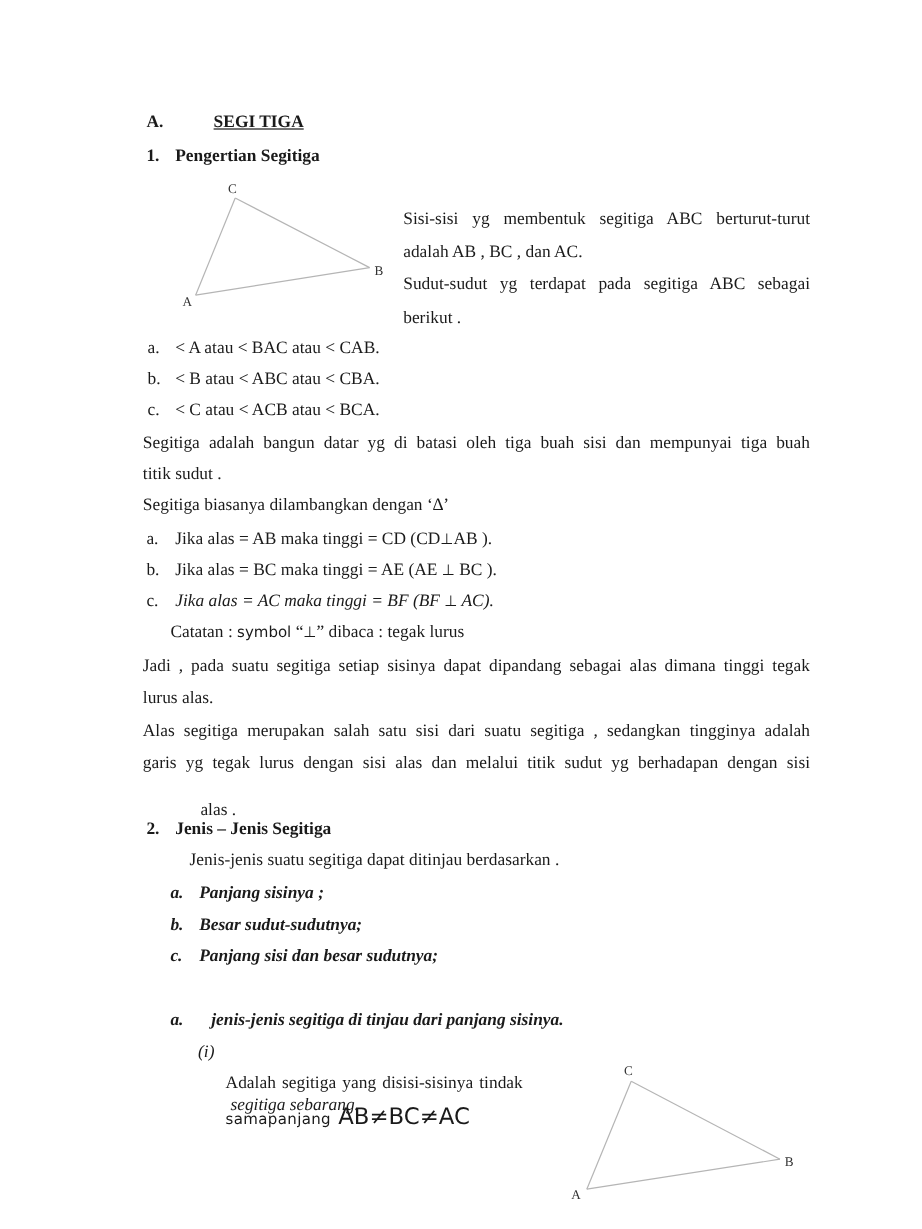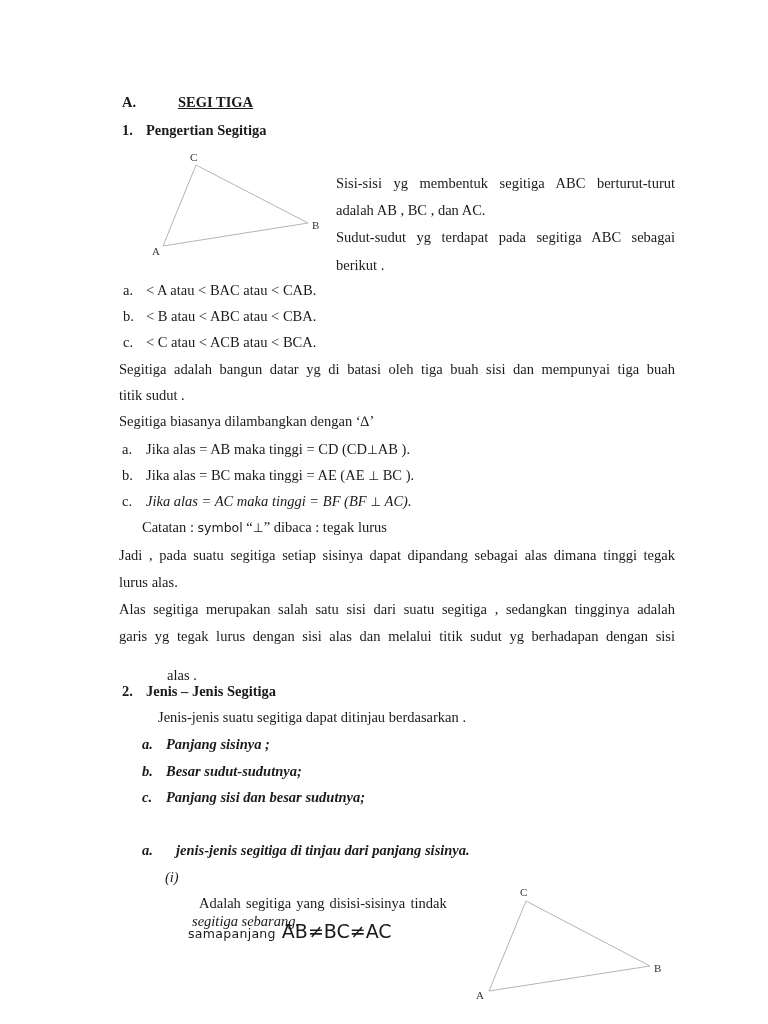--- a/index.html
+++ b/index.html
@@ -89,21 +89,21 @@
   <div class="abs bold ital" style="left:142px; top:790px;">c.</div>
   <div class="abs bold ital" style="left:166px; top:790px;">Panjang sisi dan besar sudutnya;</div>
 </div>
 
 <div class="abs bold ital" style="left:142px; top:843px;">a.</div>
 <div class="abs bold ital" style="left:176px; top:843px;">jenis-jenis segitiga di tinjau dari panjang sisinya.</div>
 
 <div class="abs ital" style="left:165px; top:870px;">(i)</div>
 <div class="abs ital" style="left:192px; top:870px;margin-top:44px;">segitiga sebarang.</div>
 
-<div class="abs" style="left:188px; top:896px; word-spacing:1.5px;margin-left:11px;">Adalah segitiga yang disisi-sisinya tindak</div>
+<div class="abs" style="left:188px; top:896px; word-spacing:1.5px;">Adalah segitiga yang disisi-sisinya tindak</div>
 <div class="abs" style="left:188px; top:922px;">
   <span class="sans" style="letter-spacing:0.3px;">samapanjang</span><span class="sans" style="font-size:19px;"> AB≠BC≠AC</span>
 </div>
 
 <svg class="tri" width="768" height="1024" style="left:0; top:0;">
   <line x1="489" y1="991" x2="526" y2="901"></line>
   <line x1="526" y1="901" x2="650" y2="966"></line>
   <line x1="489" y1="991" x2="650" y2="966"></line>
   <text x="520" y="896">C</text>
   <text x="654" y="972">B</text>

